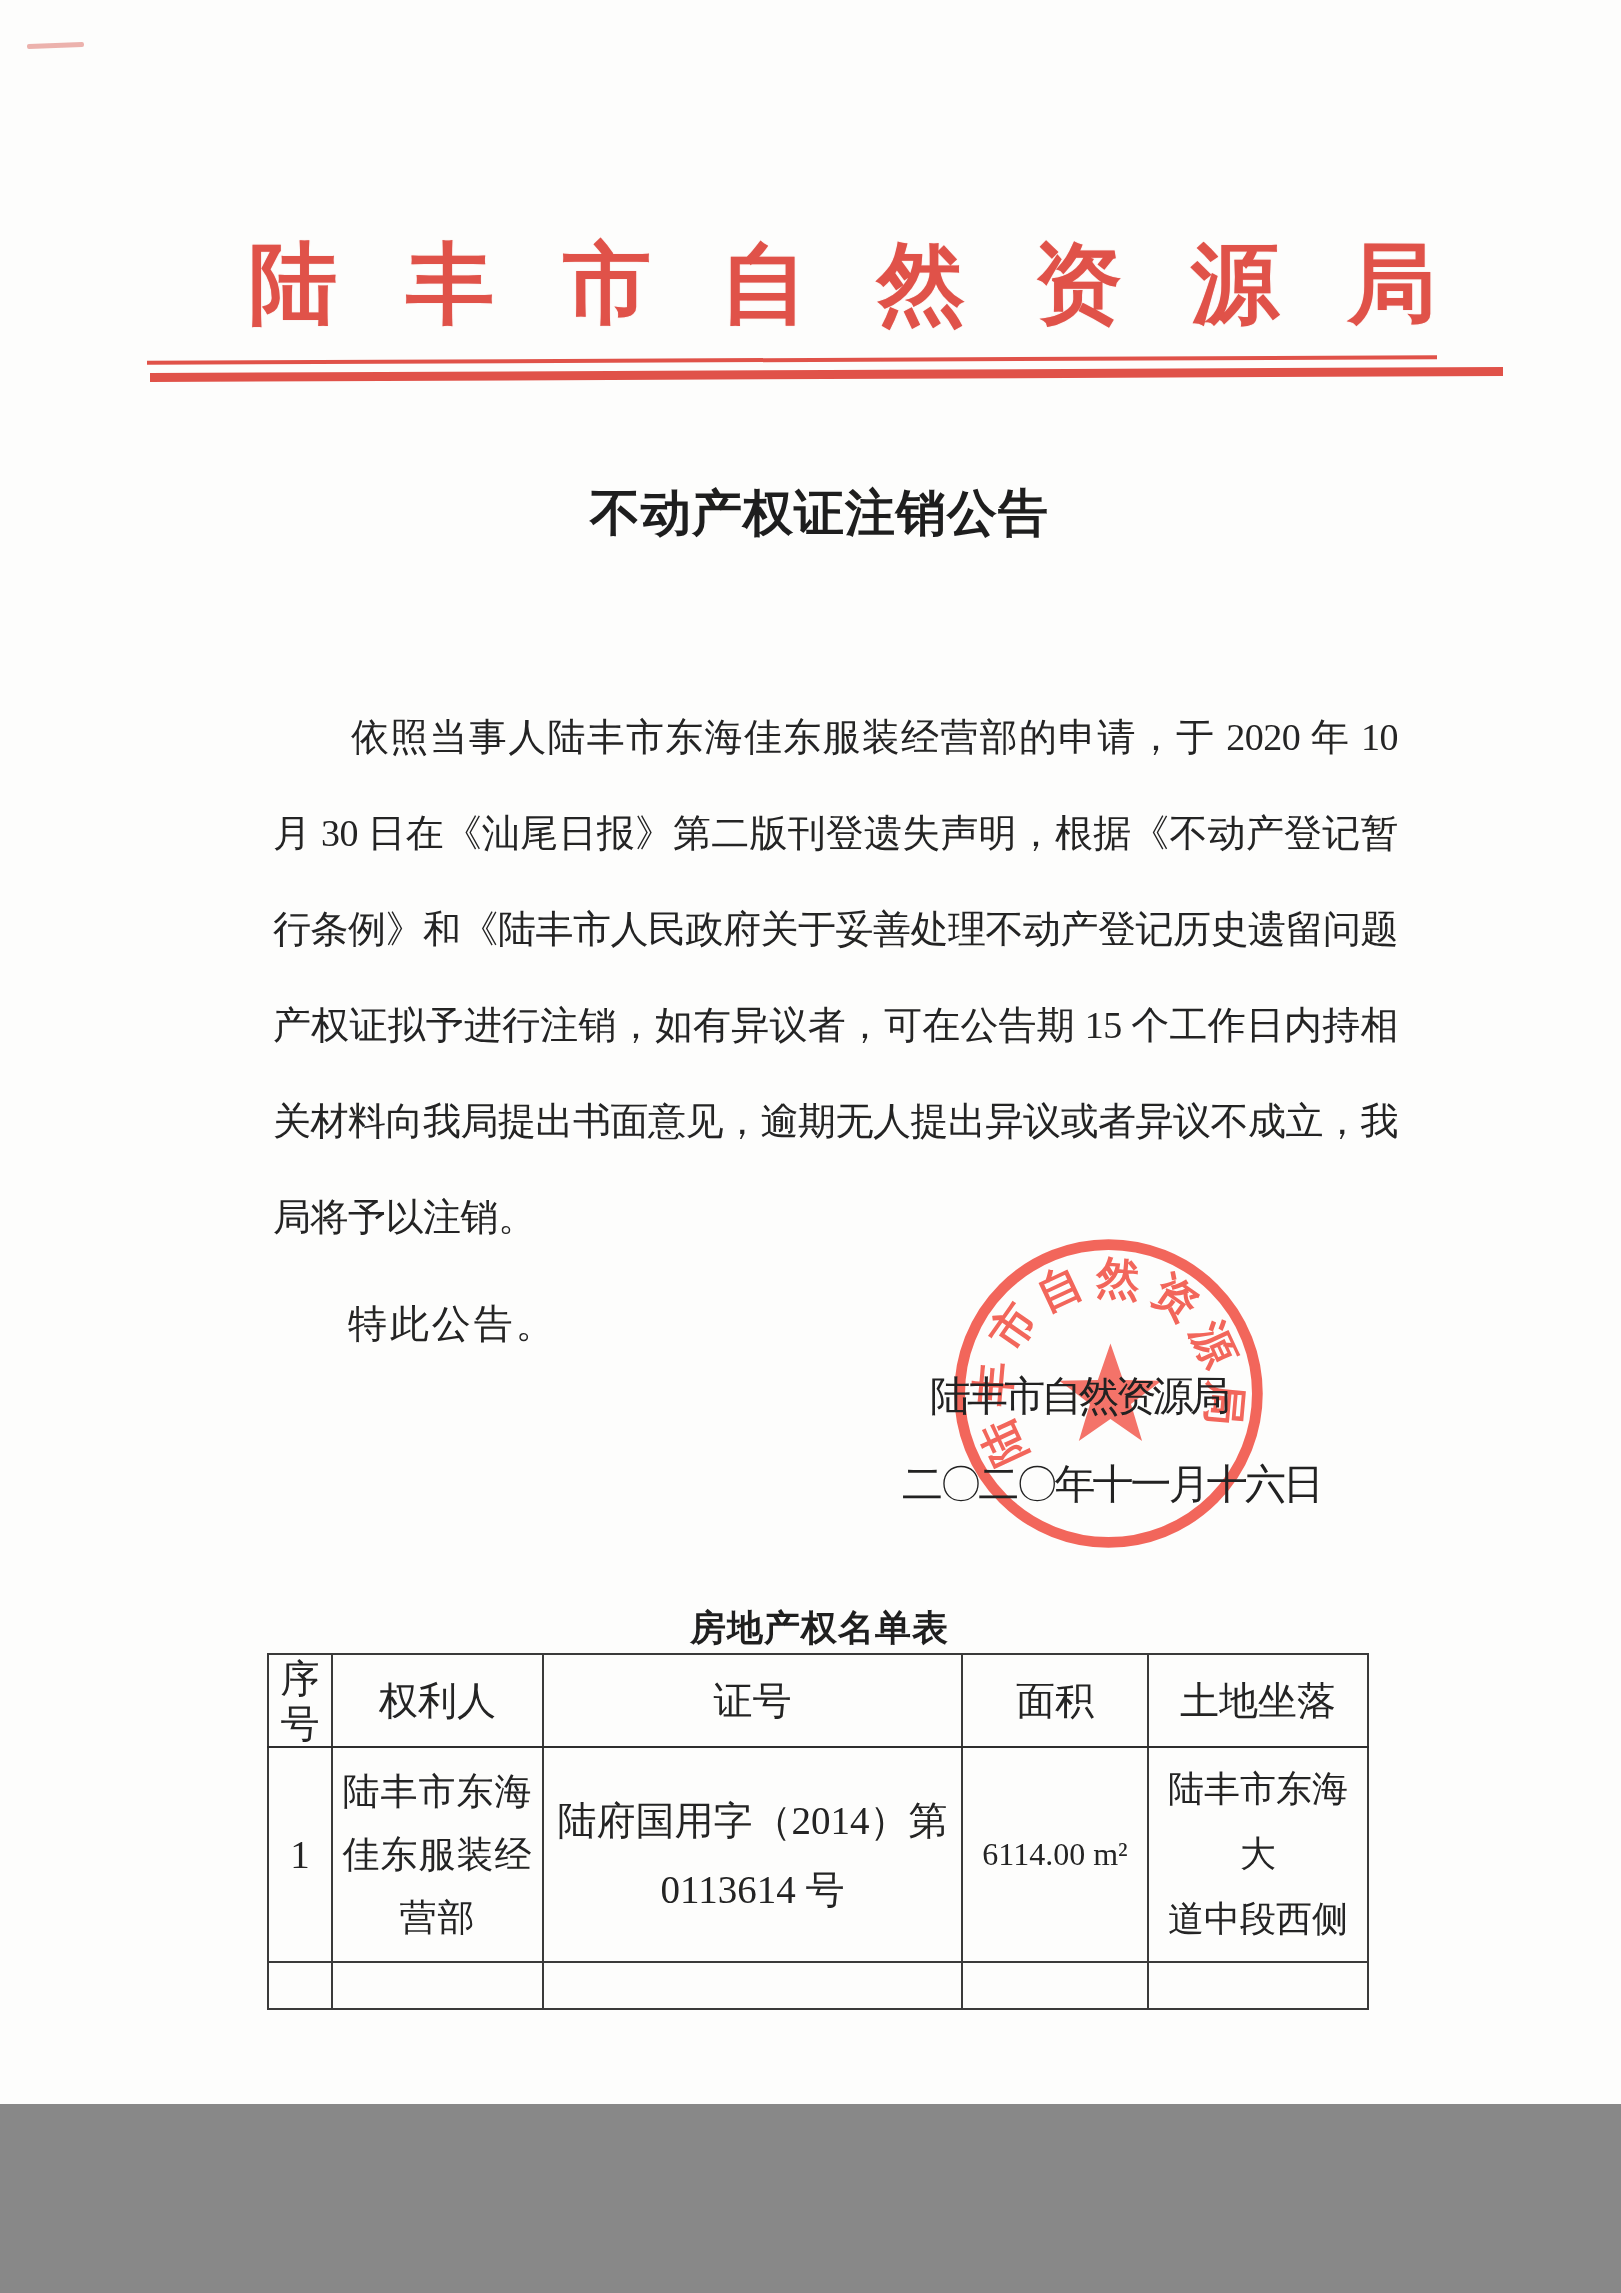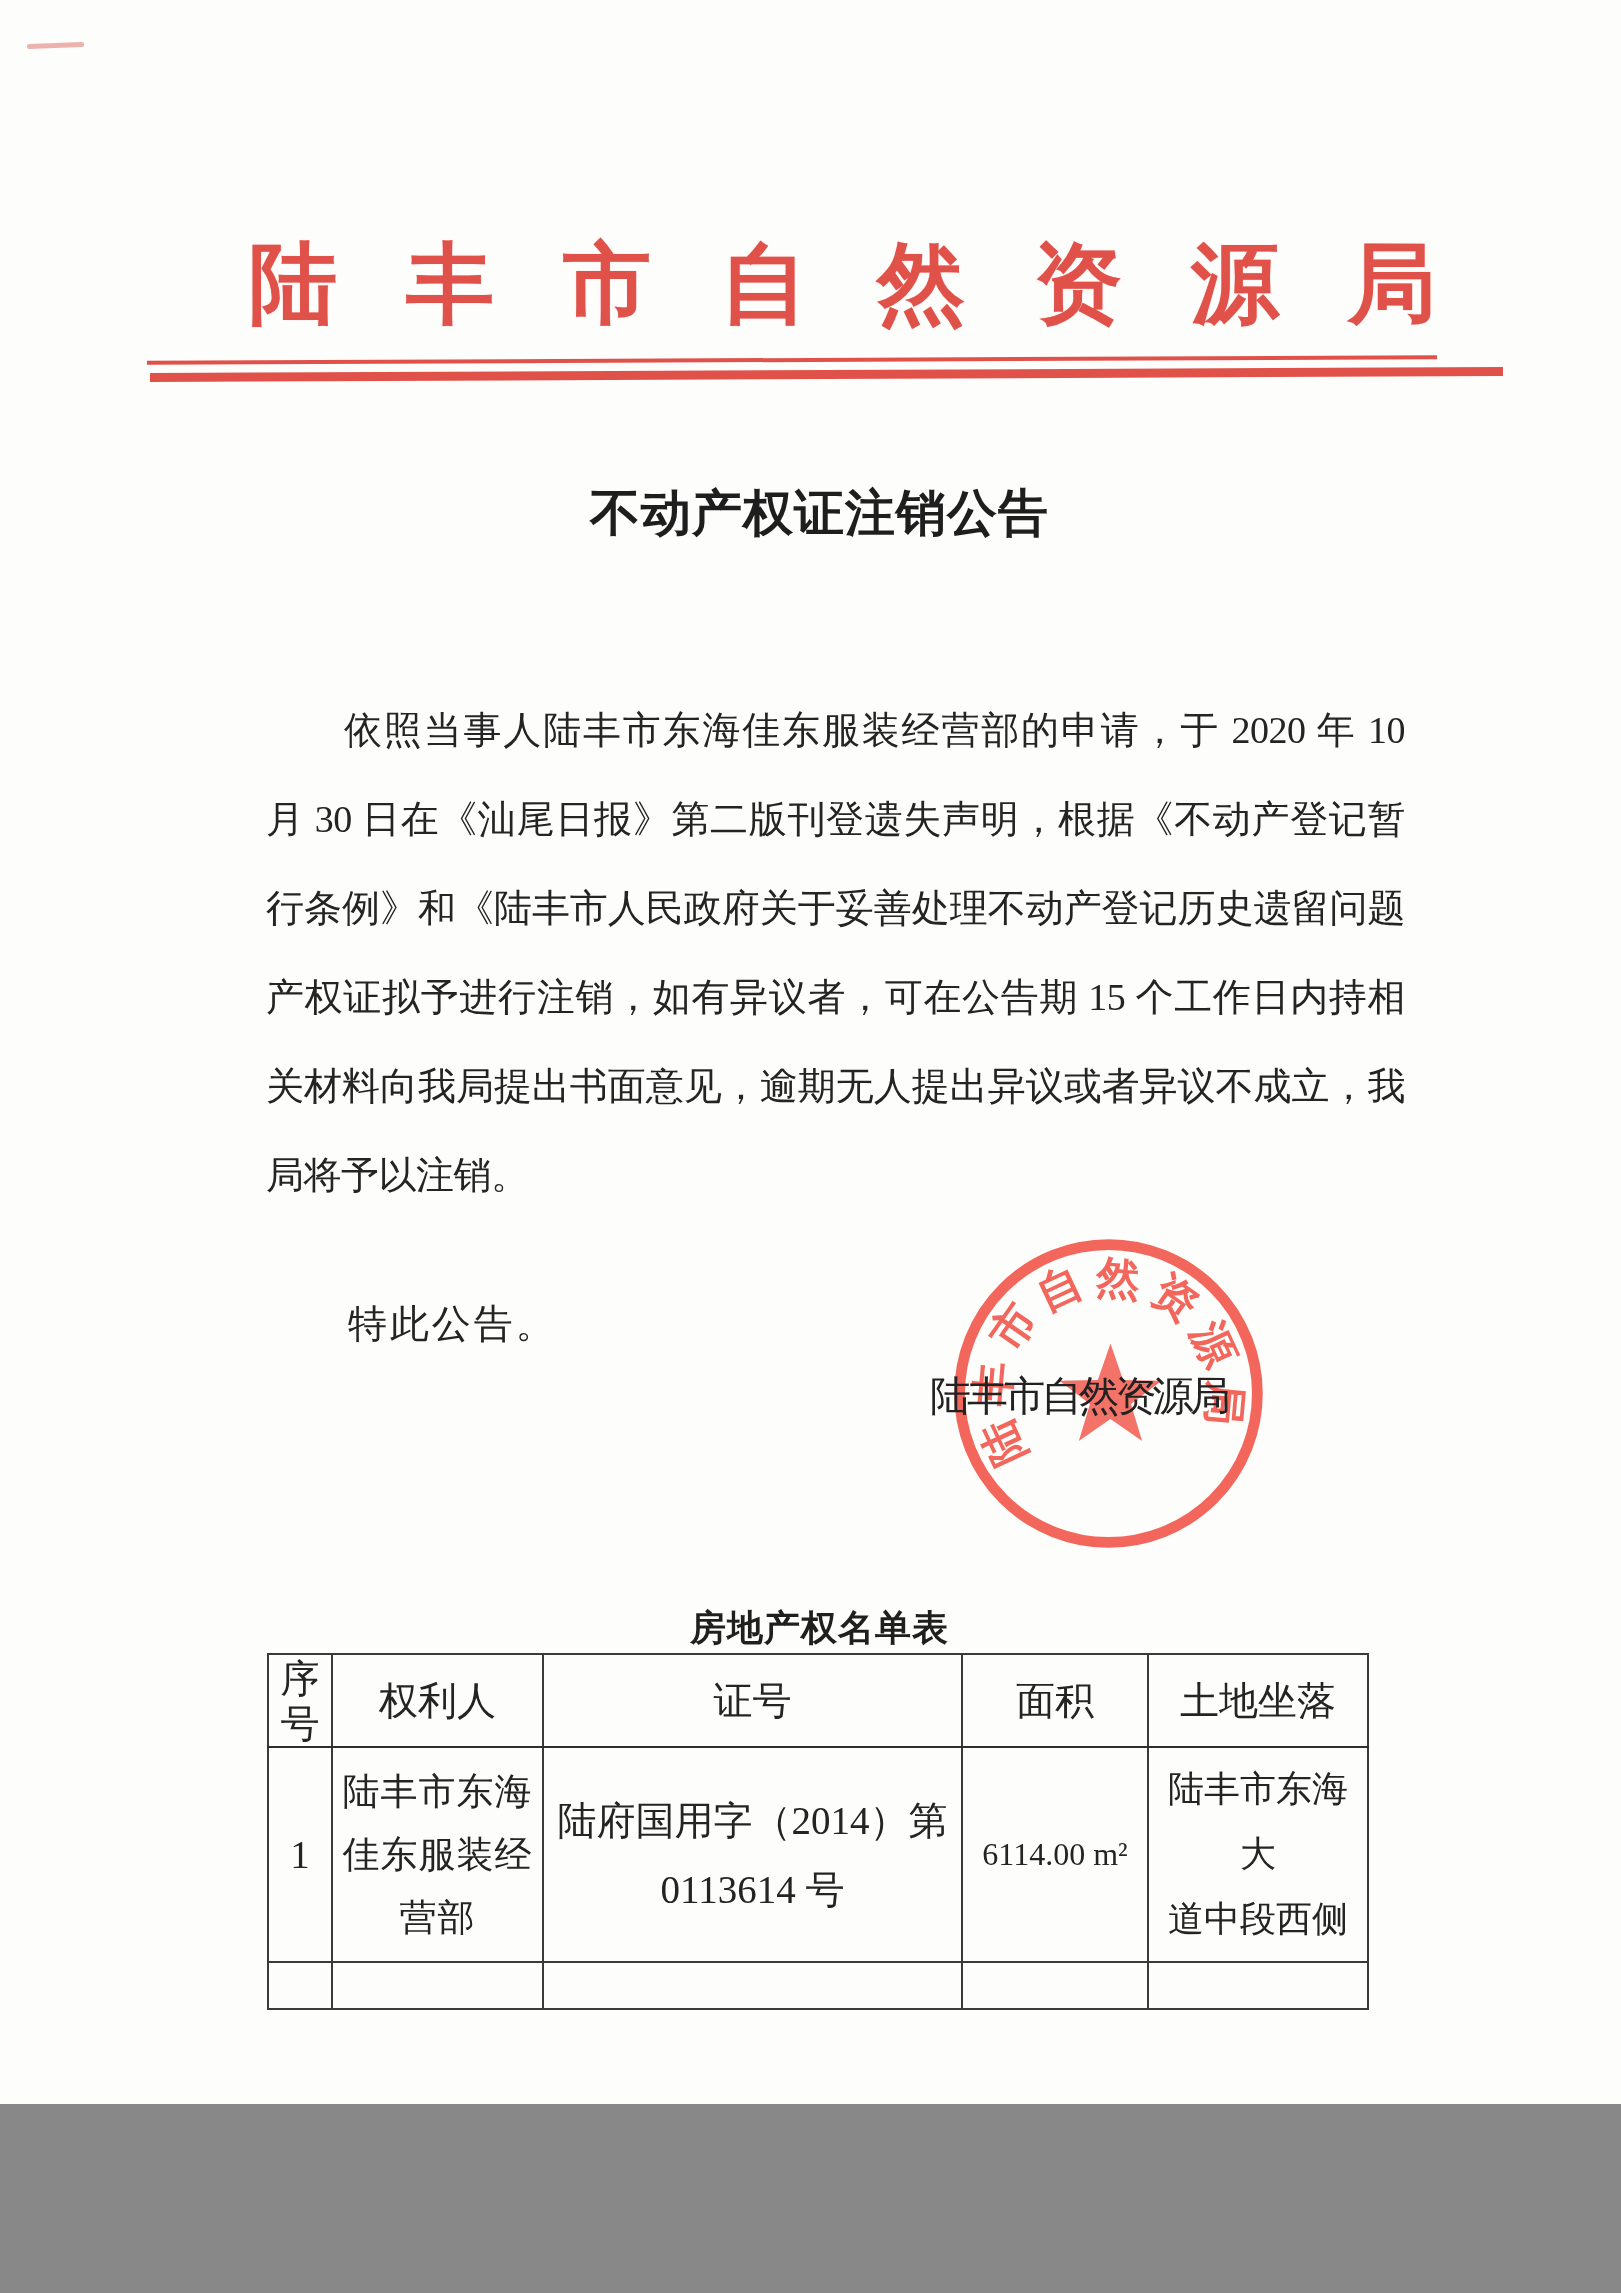--- a/index.html
+++ b/index.html
@@ -39,21 +39,21 @@
     margin:0;text-align:center;
     font-size:50px;font-weight:600;letter-spacing:1px;
     color:#1e1e1e;
   }
   .body-text{
     position:absolute;left:266px;top:686px;width:1139px;
     font-size:38px;letter-spacing:-0.5px;
     color:#242424;
   }
   .body-text p{
-    margin:0;height:89px;line-height:89px;
+    margin:7px;height:89px;line-height:89px;
     text-align:justify;text-align-last:justify;
     text-justify:inter-character;
     white-space:nowrap;
   }
   .body-text p.indent{padding-left:78px;}
   .body-text p.short{text-align:center;text-align-last:left;}
   .closing{
     position:absolute;left:348px;top:1297px;
     font-size:39px;letter-spacing:2.9px;color:#242424;
   }
@@ -139,20 +139,21 @@
     <text x="53" y="160" text-anchor="middle" dominant-baseline="central" transform="rotate(-85 53 160)">丰</text>
     <text x="73" y="102" text-anchor="middle" dominant-baseline="central" transform="rotate(-55 73 102)">市</text>
     <text x="120" y="63" text-anchor="middle" dominant-baseline="central" transform="rotate(-25 120 63)">自</text>
     <text x="180" y="53" text-anchor="middle" dominant-baseline="central" transform="rotate(5 180 53)">然</text>
     <text x="238" y="73" text-anchor="middle" dominant-baseline="central" transform="rotate(35 238 73)">资</text>
     <text x="277" y="120" text-anchor="middle" dominant-baseline="central" transform="rotate(65 277 120)">源</text>
     <text x="288" y="180" text-anchor="middle" dominant-baseline="central" transform="rotate(95 288 180)">局</text>
   </svg>
 
   <div class="sig-agency">陆丰市自然资源局</div>
+  <div class="sig-date">二〇二〇年十一月十六日</div>
 
   <div class="table-title">房地产权名单表</div>
 
   <table class="prop-table">
     <colgroup>
       <col style="width:64px">
         <col style="width:211px">
         <col style="width:419px">
       <col style="width:186px">
         <col style="width:220px">

